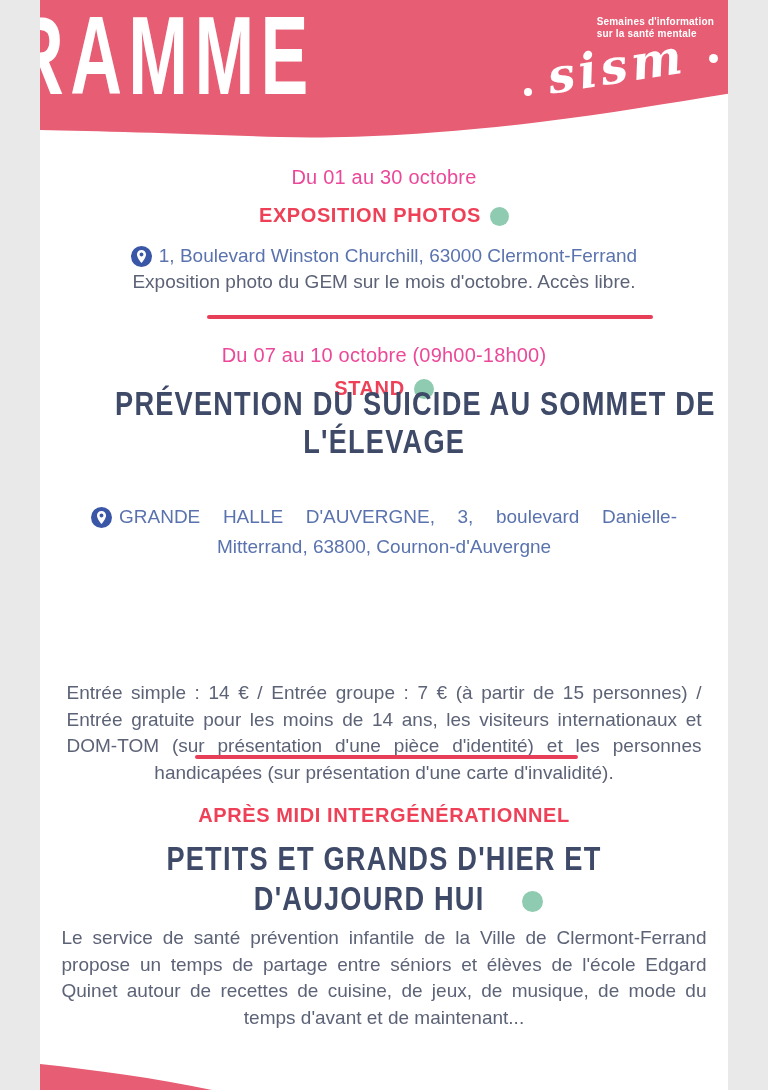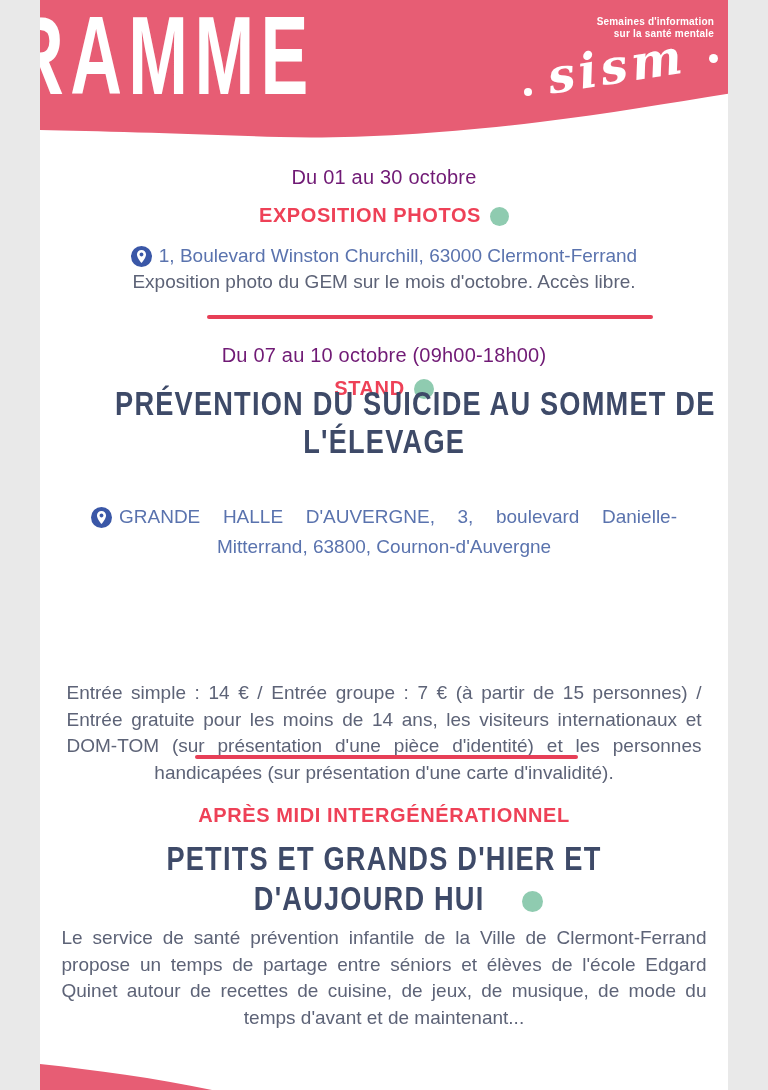--- a/index.html
+++ b/index.html
@@ -11,34 +11,34 @@
   
   .band-svg{position:absolute;top:0;left:0;display:block;}
   .header-title{
     position:absolute;top:-6px;left:-28px;z-index:2;
     color:#ffffff;font-size:112px;font-weight:700;line-height:1.1;
     letter-spacing:10px;white-space:nowrap;
     transform:scaleX(.64);transform-origin:left top;
   }
   .logo{position:absolute;top:10px;right:8px;width:200px;height:100px;z-index:2;color:#fff;}
   .logo-tagline{
-    position:absolute;top:6px;right:6px;text-align:right;
+    position:absolute;top:6px;right:6px;text-align:left;
     font-size:10px;line-height:12px;font-weight:700;color:#ffffff;letter-spacing:.2px;margin-left:48px;
   }
   .logo-script{
     position:absolute;top:28px;right:34px;
     font-family:"DejaVu Serif",serif;font-style:italic;font-weight:700;
     font-size:48px;letter-spacing:4px;transform:rotate(-9deg);
   }
   .logo-dot{position:absolute;border-radius:50%;background:#fff;}
   .logo-dot.d1{width:8px;height:8px;left:4px;bottom:14px;}
   .logo-dot.d2{width:9px;height:9px;right:2px;top:44px;}
   
   .row{position:absolute;left:0;right:0;text-align:center;}
-  .date{font-size:20px;color:#701a75;letter-spacing:.2px;}
+  .date{font-size:20px;color:#ec4899;letter-spacing:.2px;}
   .label{font-size:20px;font-weight:700;color:#ee4157;letter-spacing:.6px;}
   .teal-dot{
     display:inline-block;width:20px;height:20px;border-radius:50%;
     background:#8fcbb0;margin-left:9px;vertical-align:-4px;
   }
   .big-title{font-size:34px;font-weight:700;color:#3e4a68;line-height:38px;}
   .squeeze{display:inline-block;transform:scaleX(.8);transform-origin:center;letter-spacing:1.5px;white-space:nowrap;}
   .loc{font-size:19px;color:#5a73ae;line-height:25px;}
   .body-txt{font-size:19px;color:#5d6377;line-height:26.5px;}
   .just{text-align:justify;text-align-last:center;}

